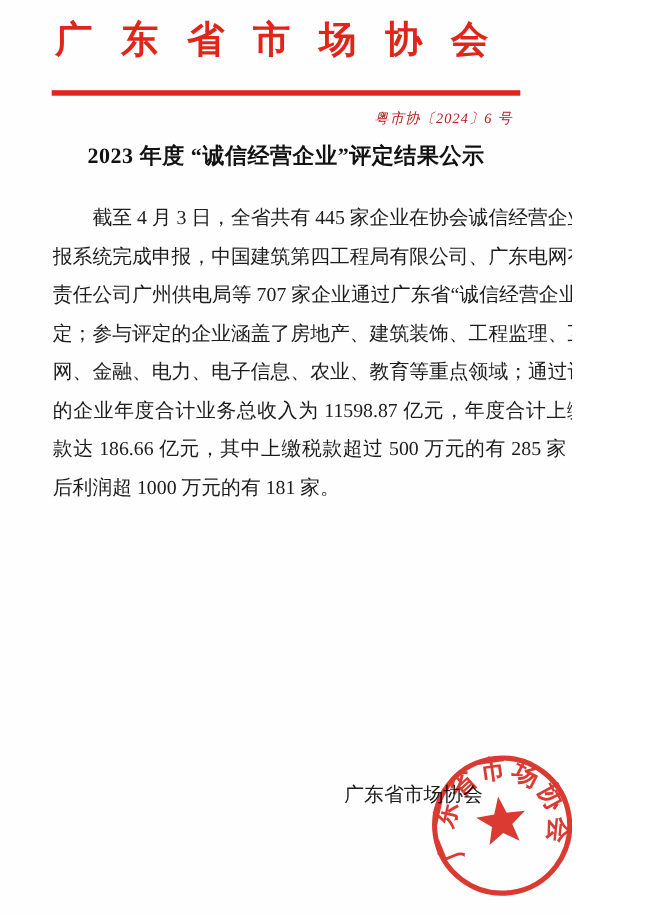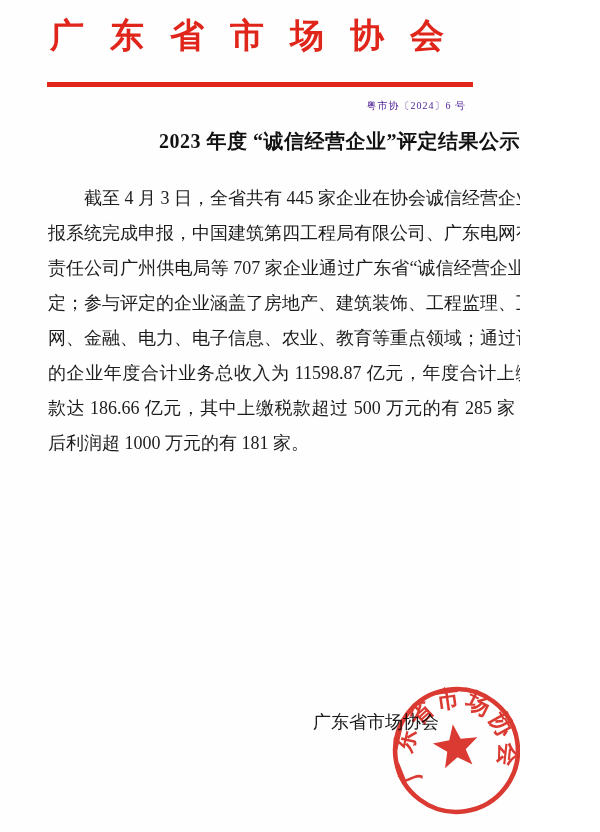--- a/index.html
+++ b/index.html
@@ -17,25 +17,25 @@
     letter-spacing:26px;
     color:#e0251a;
     white-space:nowrap;
   }
   .red-rule {
     position:absolute; top:82px; left:47px; right:47px; height:5px;
     background:#e0251a;
   }
   .doc-number {
     position:absolute; top:99px; right:54px;
-    font-size:10px; color:#4c1d95; letter-spacing:1px;
+    font-size:13px; color:#b91c1c; letter-spacing:1px;font-style:italic;
   }
   .doc-title {
     position:absolute; top:128px; left:0; right:0; margin:0;
-    text-align:right;
+    text-align:center;
     font-size:20px; font-weight:bold; color:#121212;
     letter-spacing:0.5px;
   }
   .body-text {
     position:absolute; top:181px; left:48px; width:504px;
     font-size:18px; line-height:35px; color:#1c1c1c;
     text-align:justify;
   }
   .body-text p { margin:0; text-indent:2em; }
   .sig-block {

